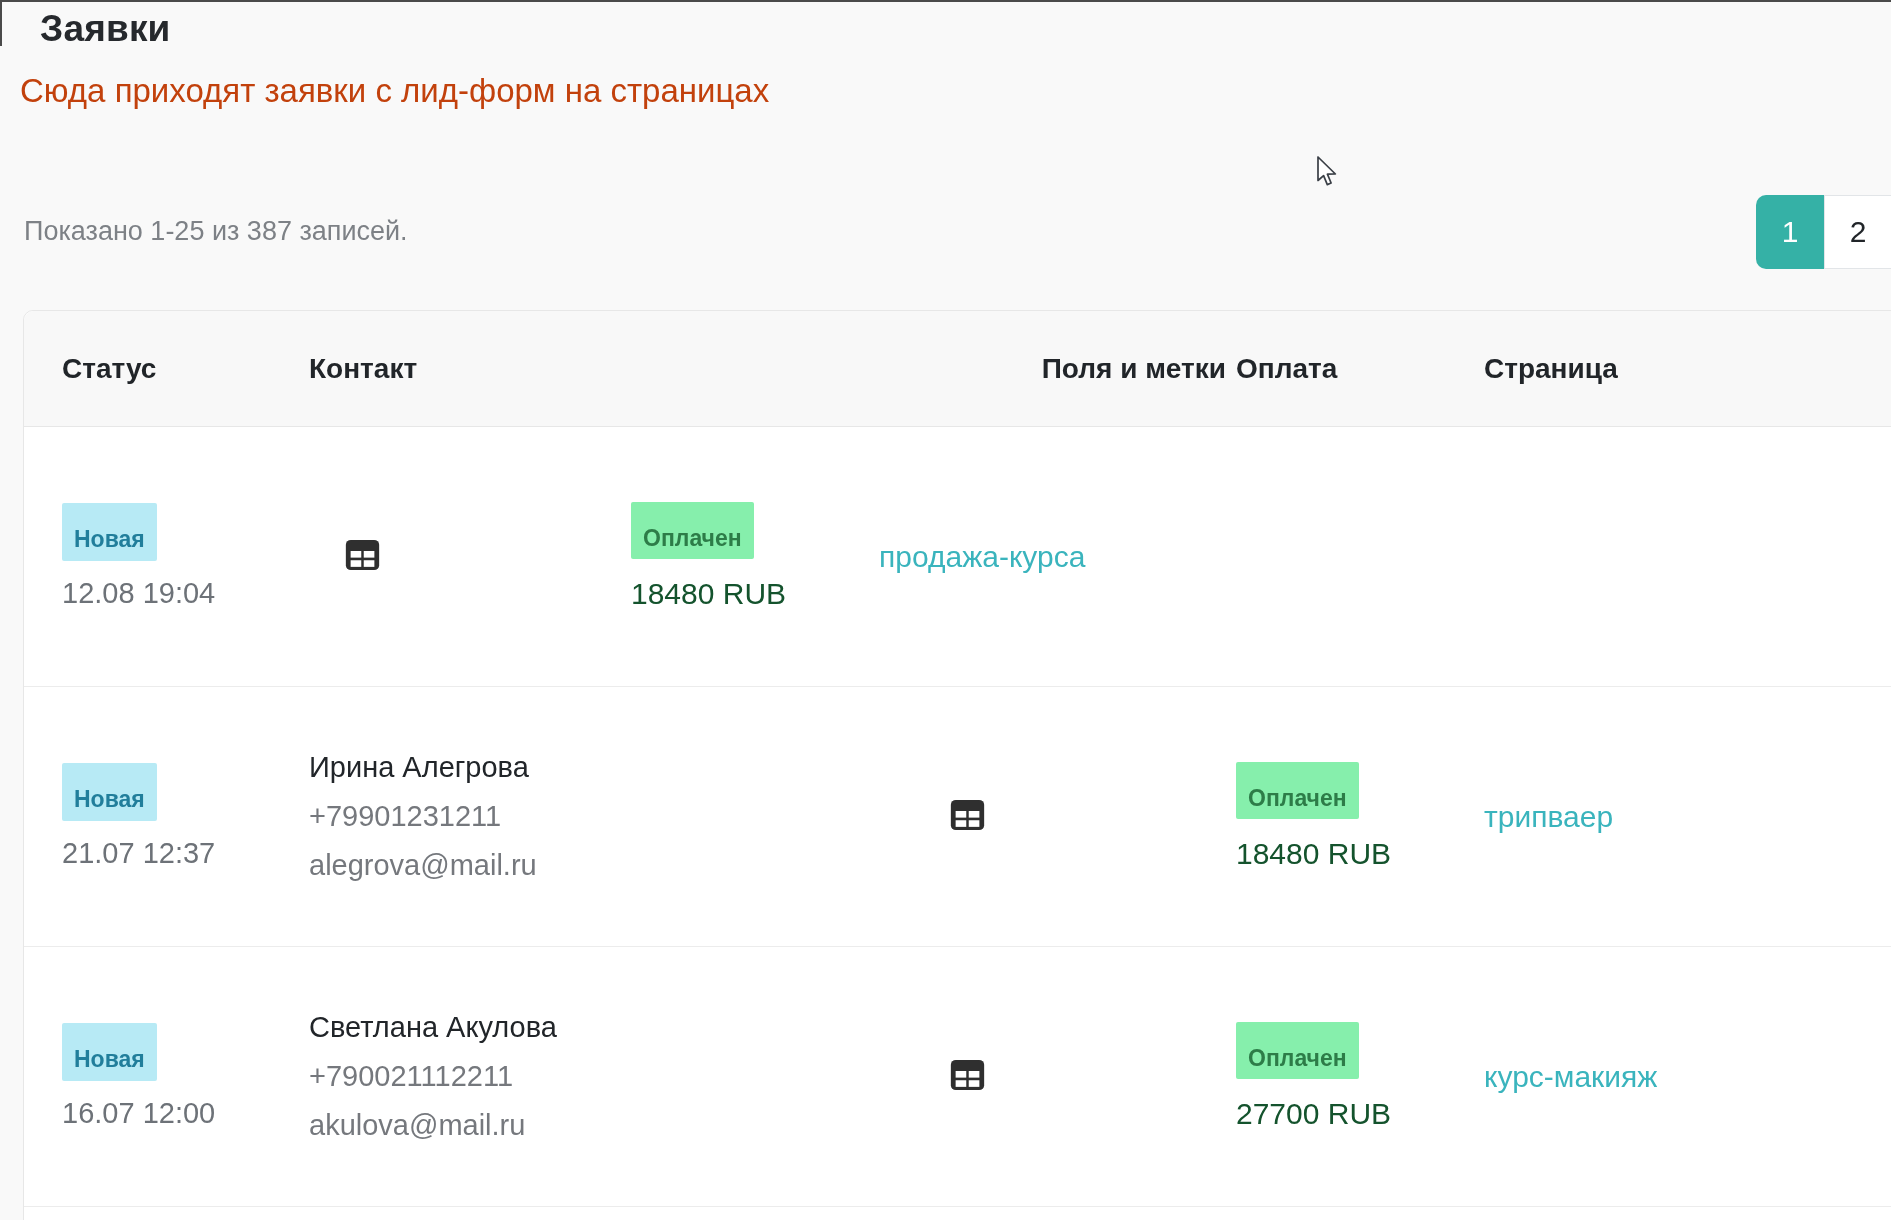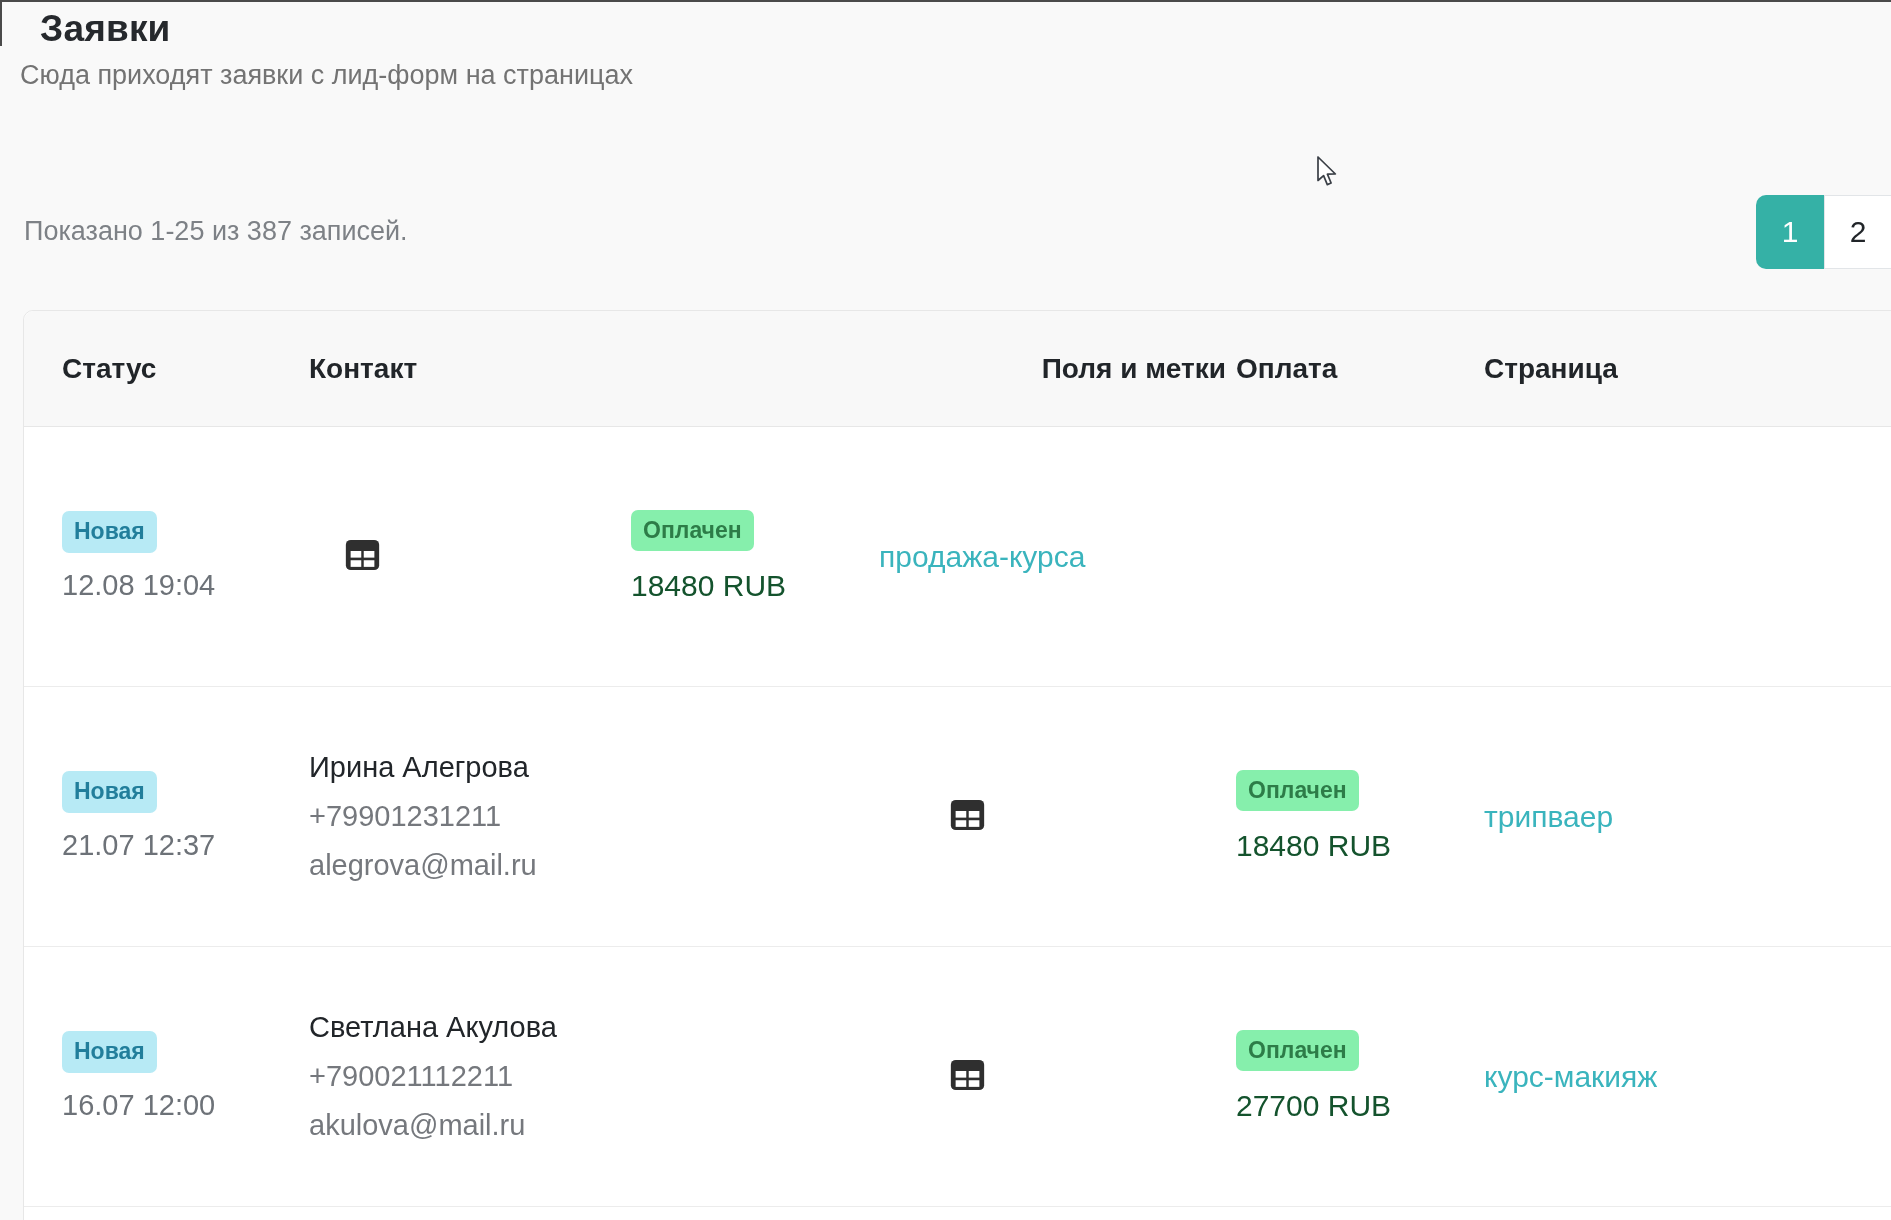--- a/index.html
+++ b/index.html
@@ -12,22 +12,22 @@
     color: #212529;
   }
   .top-edge { position: absolute; left: 0; top: 0; width: 100%; height: 2px; background: #4a4a4a; }
   .left-edge-tick { position: absolute; left: 0; top: 0; width: 2px; height: 46px; background: #4a4a4a; }
 
   .page-title {
     position: absolute; left: 20px; top: 8px;
     font-size: 37px; font-weight: 700; color: #26292d; letter-spacing: 0.2px; margin-left: 20px;
   }
   .page-subtitle {
-    position: absolute; left: 20px; top: 60px;
-    font-size: 27px; color: #737373;
+    position: absolute; left: 20px; top: 72px;
+    font-size: 33px; color: #c2410c;
   }
   .results-summary {
     position: absolute; left: 24px; top: 216px;
     font-size: 27px; color: #7d8186;
   }
 
   .pagination {
     position: absolute; left: 1756px; top: 195px;
     display: flex;
   }
@@ -68,22 +68,22 @@
   .col-status  { width: 285px; padding-left: 38px; }
   .col-contact { width: 605px; }
   .col-fields  { width: 312px; text-align: right; }
   .col-payment { width: 248px; padding-left: 10px; }
   .col-page    { width: 480px; padding-left: 10px; }
 
   .cell-stack { display: flex; flex-direction: column; align-items: flex-start; }
 
   .badge {
     font-size: 23px; font-weight: 700;
-    padding: 8px 12px 8px;
-    border-radius: 7px;
+    padding: 24px 12px 8px;
+    border-radius: 2px;
     line-height: 1.1;
   }
   .badge-new  { background: #b7eaf5; color: #217e9b; }
   .badge-paid { background: #86efac; color: #2d7c48; }
 
   .row-date { margin-top: 16px; font-size: 29px; color: #6d7278; }
   .amount   { margin-top: 18px; font-size: 30px; color: #14532d; }
 
   .contact-name  { font-size: 29px; color: #212529; line-height: 1.7; }
   .contact-muted { font-size: 29px; color: #75787d; line-height: 1.7; }

